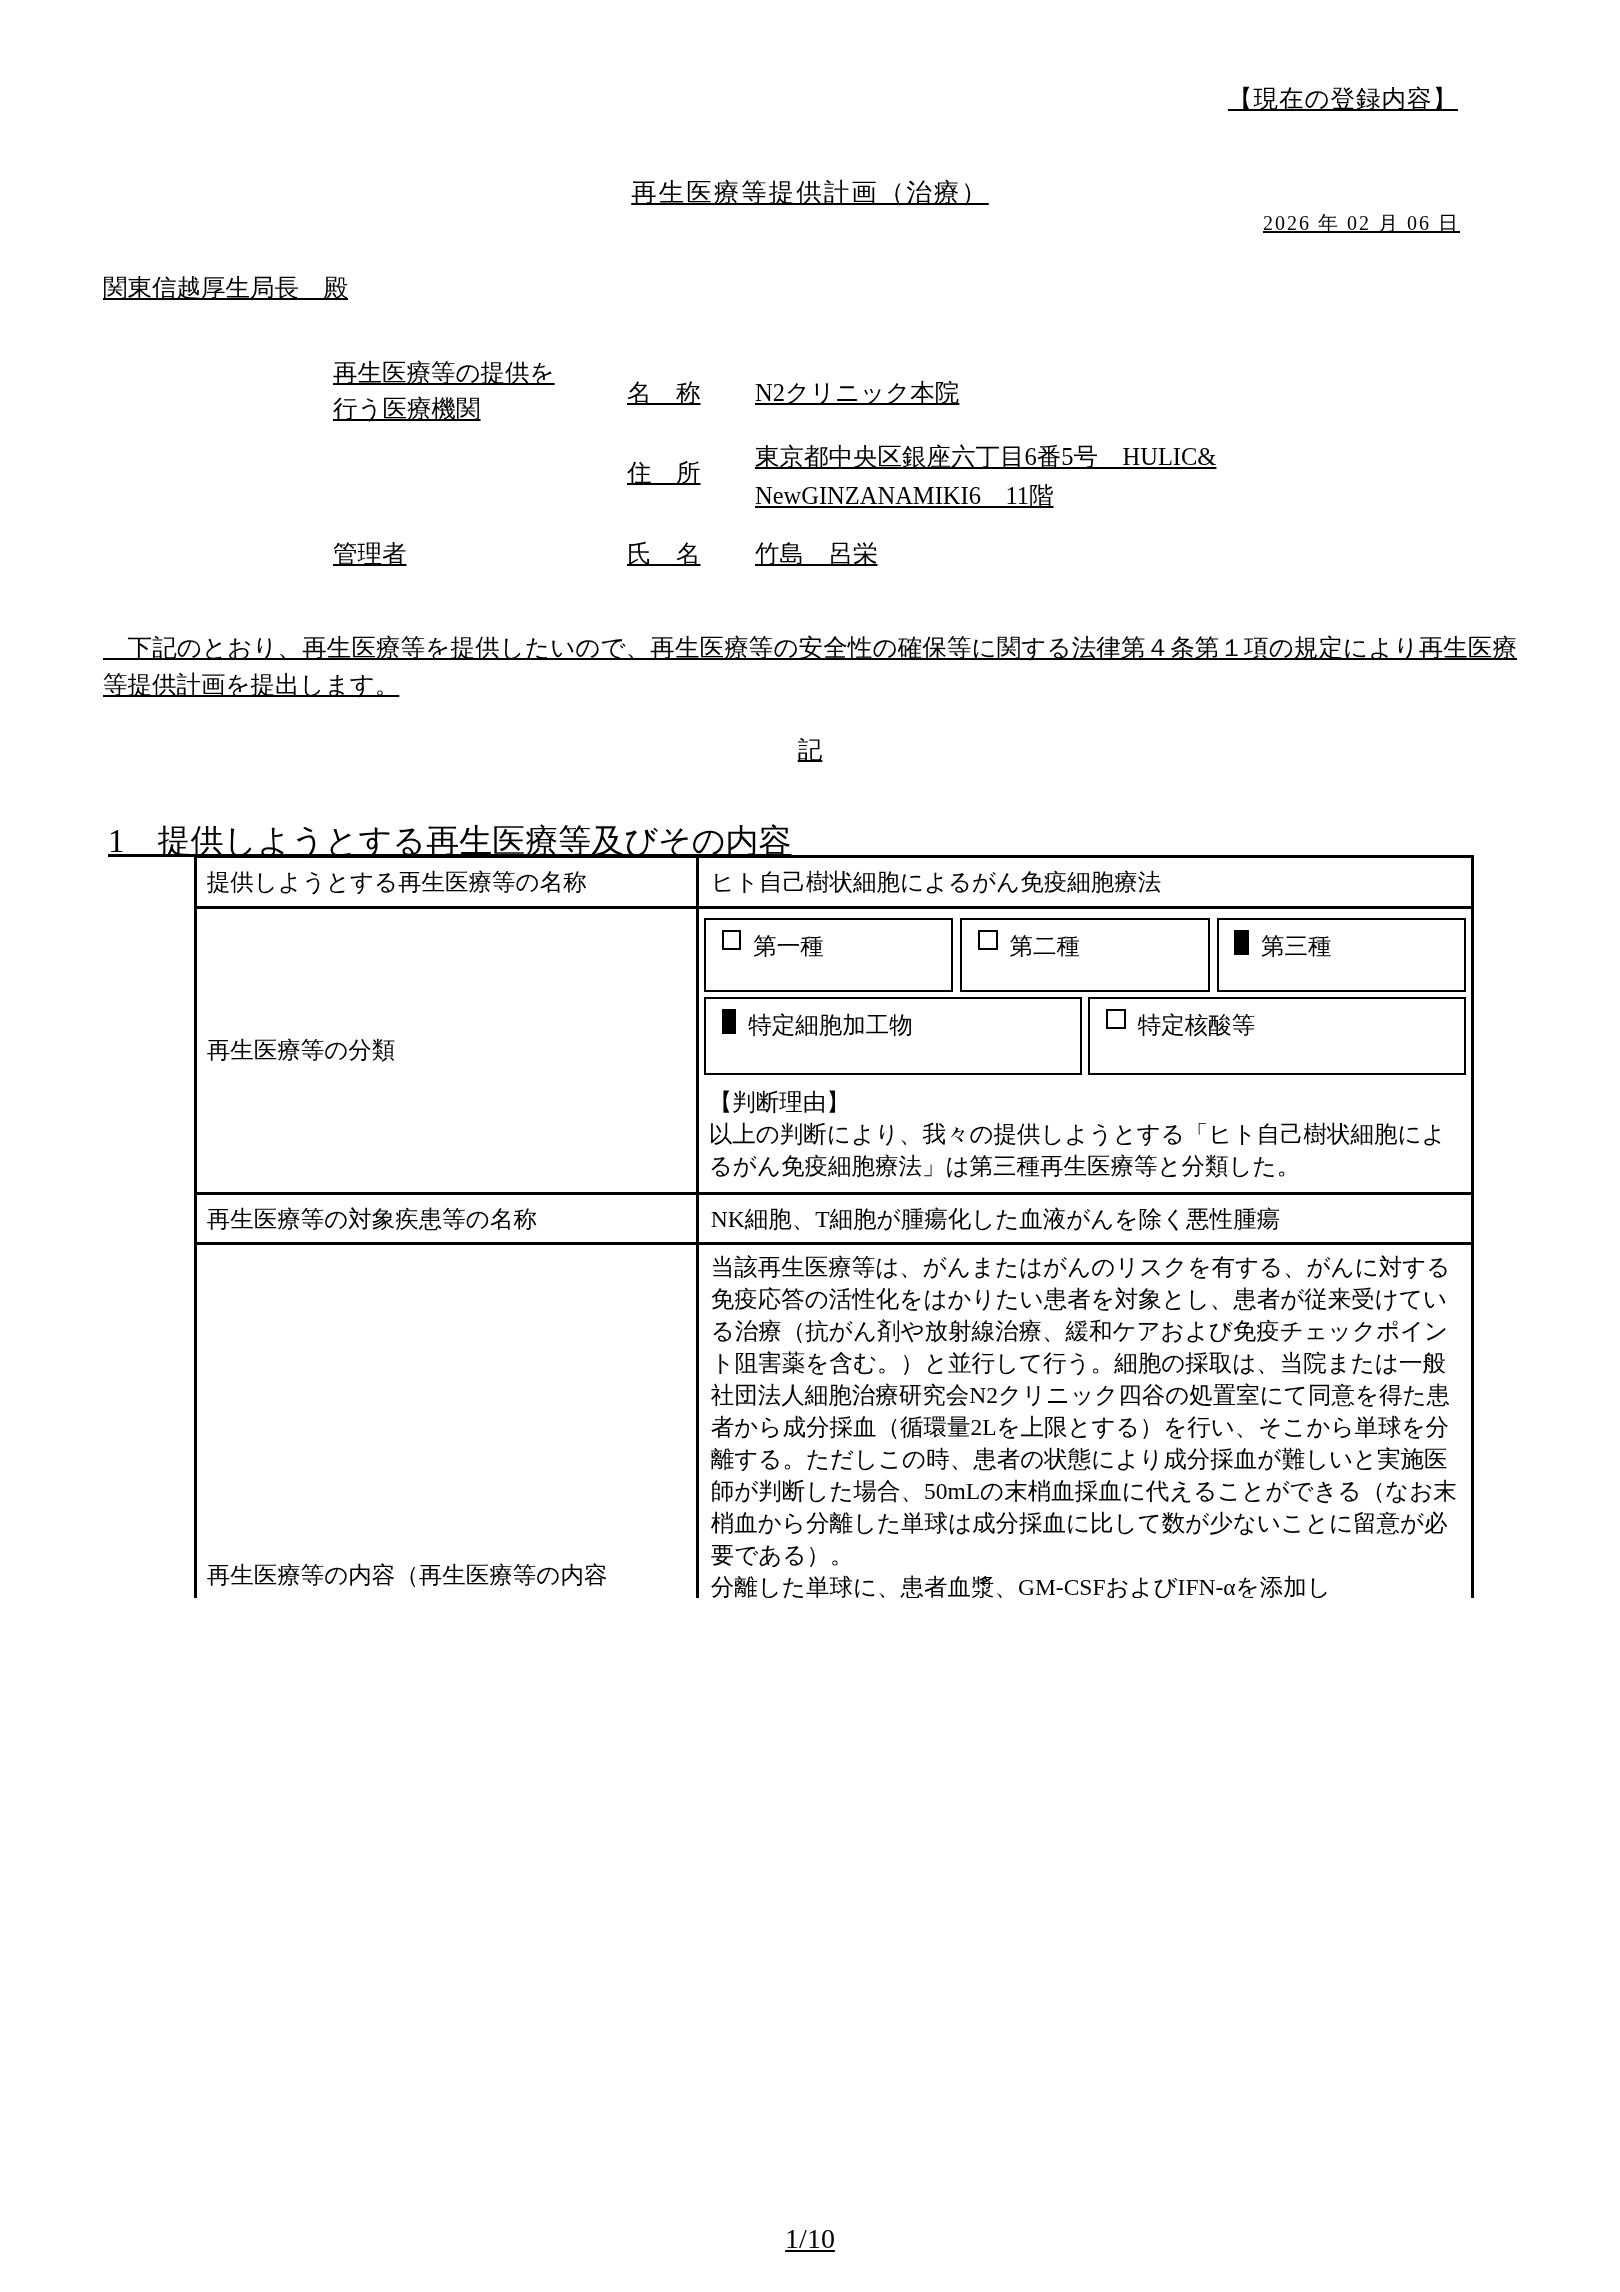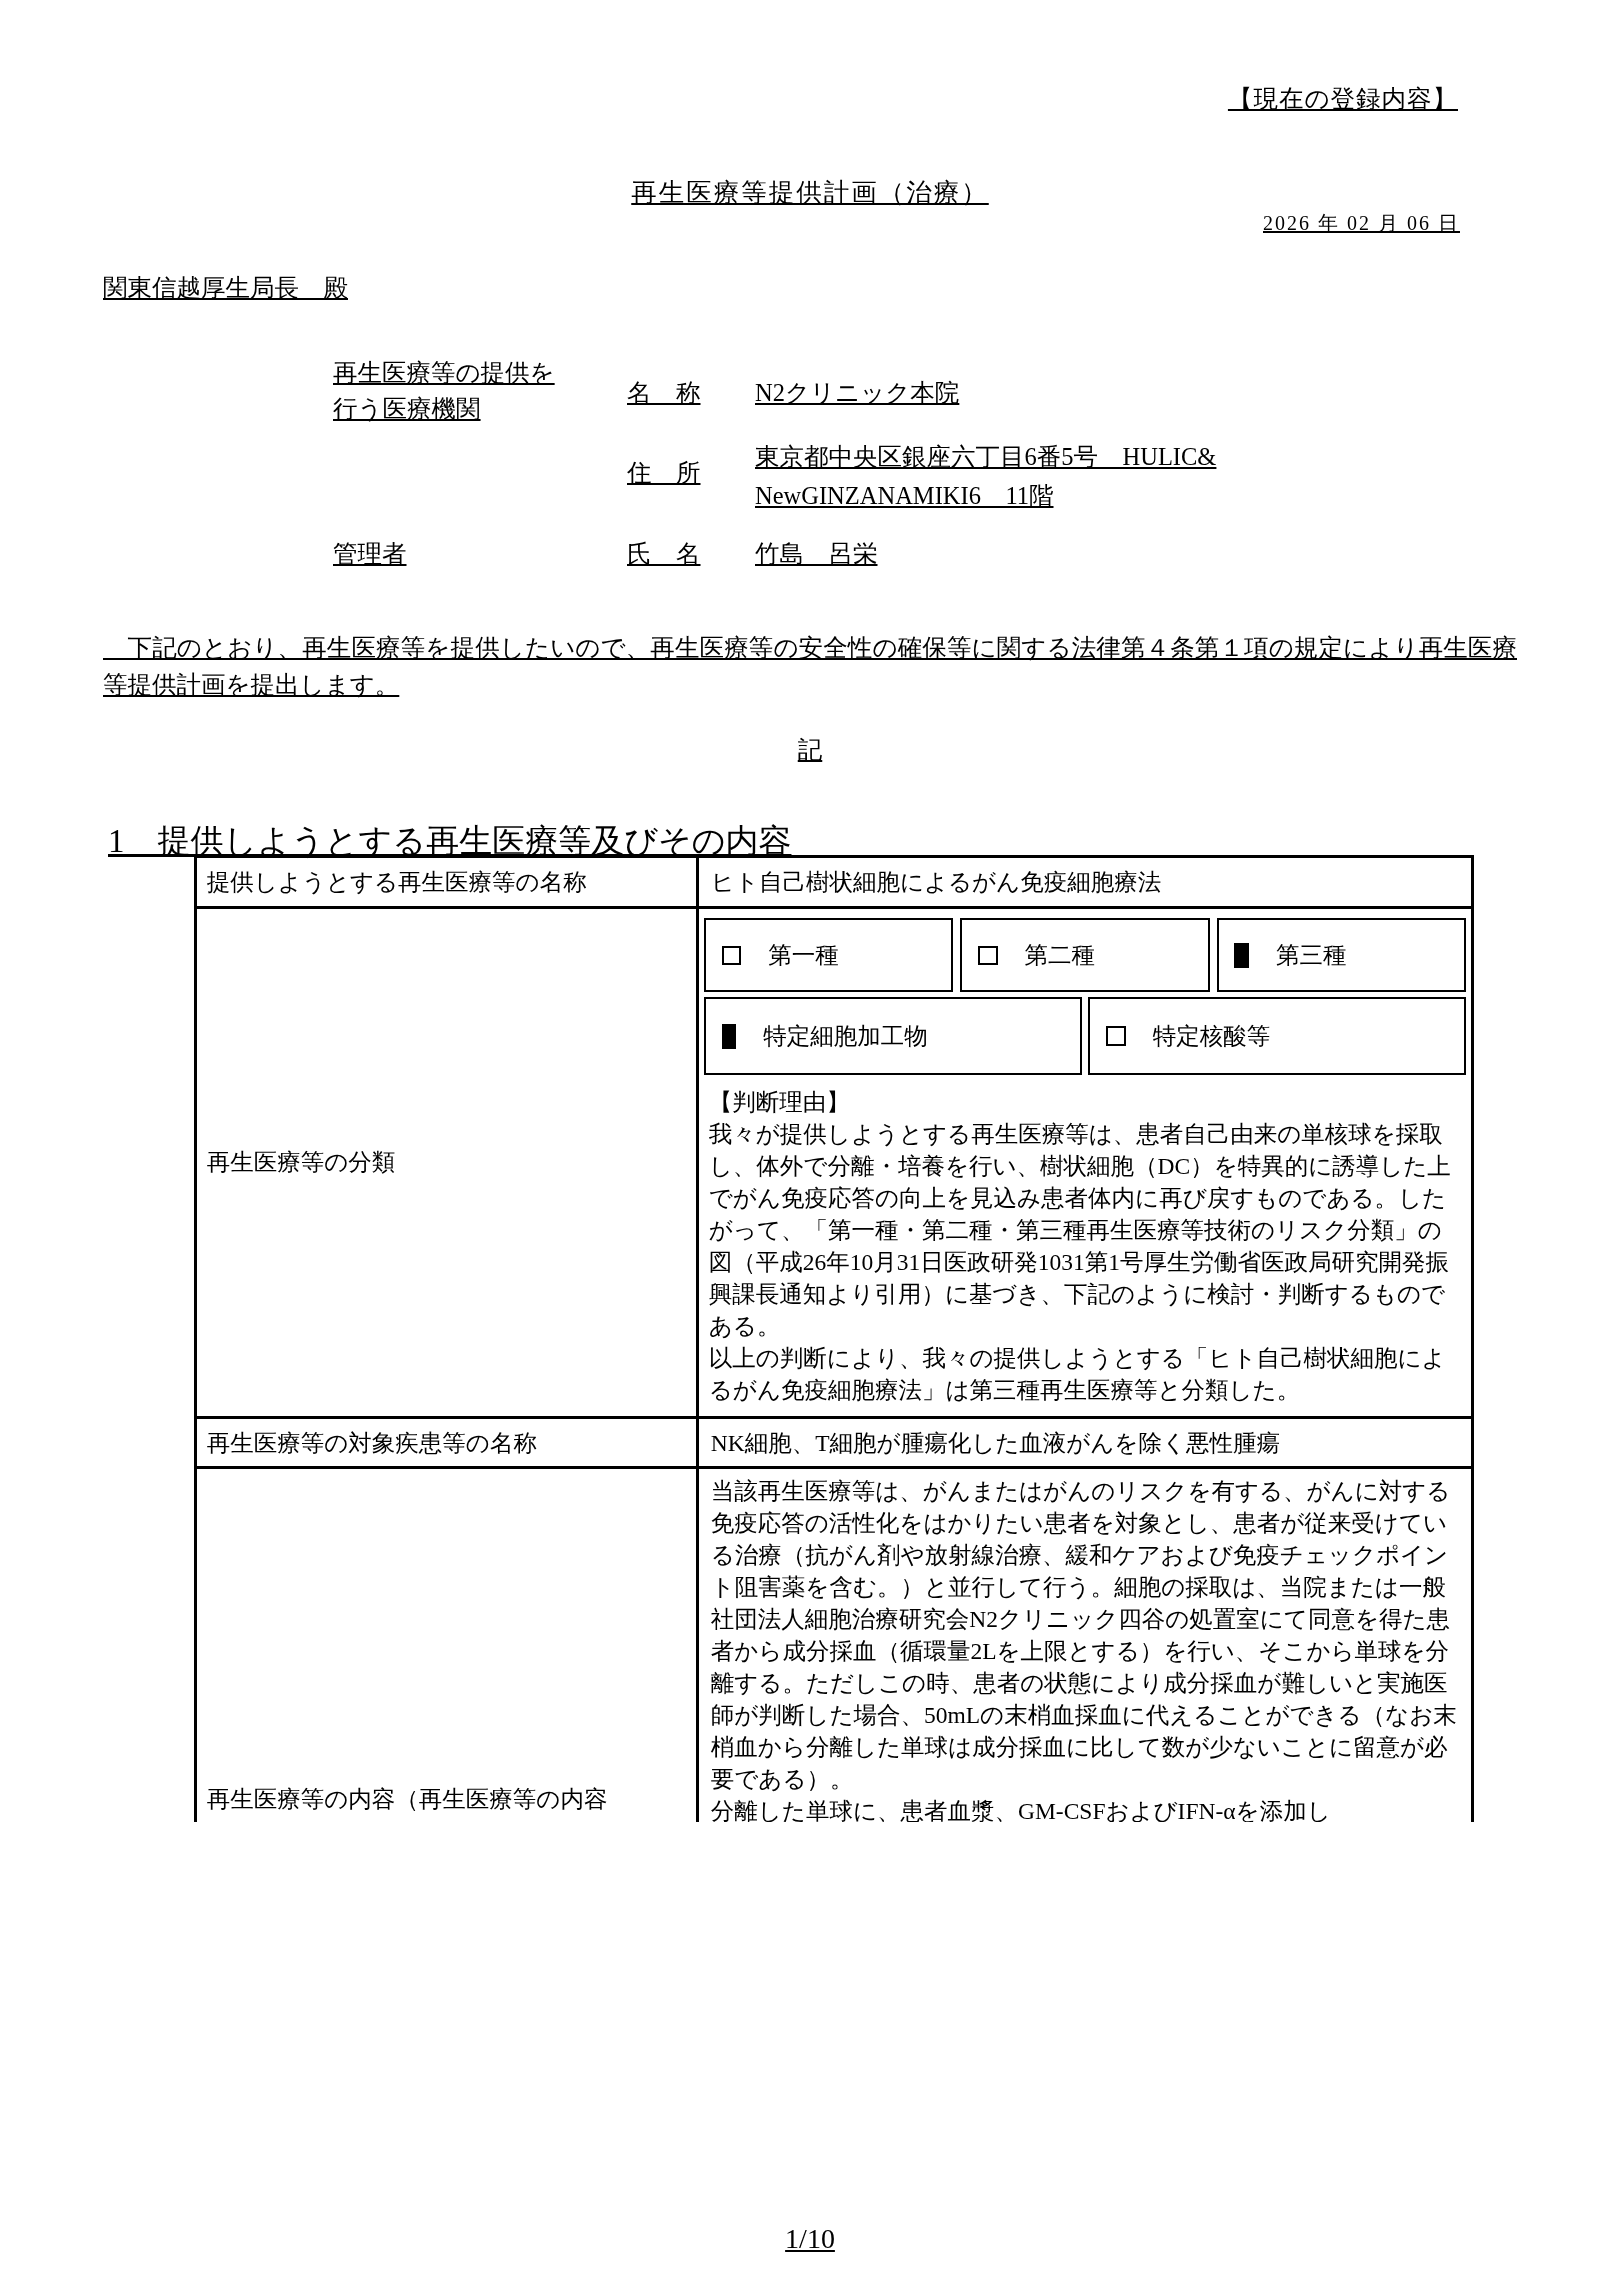--- a/index.html
+++ b/index.html
@@ -37,21 +37,21 @@
   .cell-r{flex:1;padding:7.8px 11.8px;box-sizing:border-box;}
   .row-class .cell-l{display:flex;align-items:center;}
   .row-class .cell-r{padding:0;}
   .row-content .cell-l{display:flex;align-items:flex-end;padding-bottom:7.8px;}
   .row-content .cell-r{padding-top:5.9px;line-height:32px;}
 
   .subrow{display:flex;gap:6.9px;margin:9.8px 4.9px 4.9px 4.9px;}
   .subrow.second{margin-top:0;}
   .subcell{
     flex:1;border:2.9px solid #000;box-sizing:border-box;
-    display:flex;align-items:center;gap:27px;
+    display:flex;gap:12px;
     padding:9.8px 15.7px;height:74px;
   }
   .subrow.second .subcell{height:78px;}
   .box{width:19.6px;height:19.6px;border:2px solid #000;flex:0 0 auto;box-sizing:border-box;}
   .box.filled{width:14.7px;height:24.5px;border:none;background:#000;}
 
   .reason{padding:5.9px 9.8px 9.8px 9.8px;line-height:32px;}
   .footer-page{top:2223px;left:0;width:100%;text-align:center;font-size:28px;}
 </style>
 </head>
@@ -106,21 +106,20 @@
           <span class="box filled"></span>
           <span>特定細胞加工物</span>
         </div>
         <div class="subcell">
           <span class="box"></span>
           <span>特定核酸等</span>
         </div>
       </div>
       <div class="reason">
         <div>【判断理由】</div>
-        <div>我々が提供しようとする再生医療等は、患者自己由来の単核球を採取し、体外で分離・培養を行い、樹状細胞（DC）を特異的に誘導した上でがん免疫応答の向上を見込み患者体内に再び戻すものである。したがって、「第一種・第二種・第三種再生医療等技術のリスク分類」の図（平成26年10月31日医政研発1031第1号厚生労働省医政局研究開発振興課長通知より引用）に基づき、下記のように検討・判断するものである。</div>
         <div>以上の判断により、我々の提供しようとする「ヒト自己樹状細胞によるがん免疫細胞療法」は第三種再生医療等と分類した。</div>
       </div>
     </div>
   </div>
 
   <div class="trow">
     <div class="cell-l">再生医療等の対象疾患等の名称</div>
     <div class="cell-r">NK細胞、T細胞が腫瘍化した血液がんを除く悪性腫瘍</div>
   </div>
 

